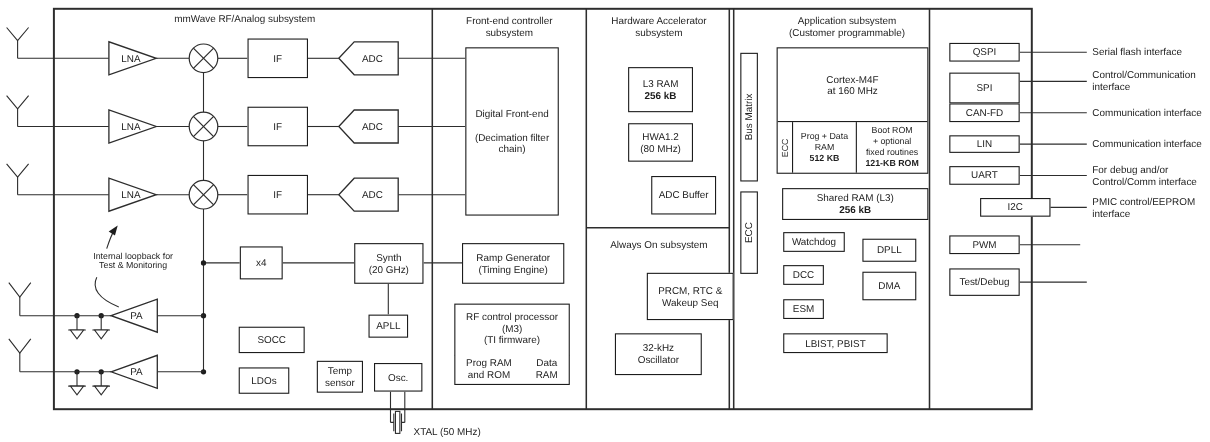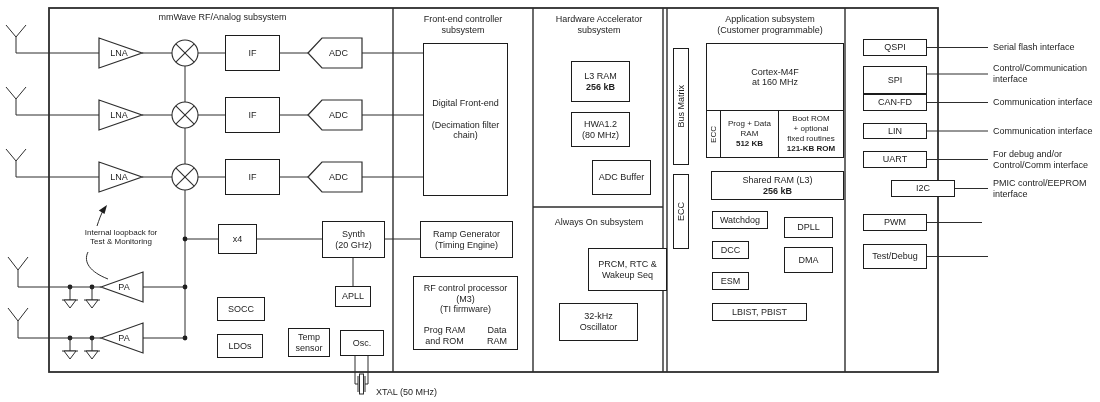--- a/index.html
+++ b/index.html
@@ -192,21 +192,21 @@
 <div class="lbl f8" style="left:75px;top:228px;width:92px;">Internal loopback for
 Test &amp; Monitoring</div>
 
 <div class="lbl" style="left:108px;top:282px;width:32px;">PA</div>
 <div class="lbl" style="left:108px;top:333px;width:32px;">PA</div>
 
 <div class="box" style="left:218px;top:224px;width:39px;height:30px;">x4</div>
 <div class="box" style="left:322px;top:221px;width:63px;height:37px;">Synth
 (20 GHz)</div>
 <div class="box" style="left:335px;top:286px;width:36px;height:21px;">APLL</div>
-<div class="box" style="left:217px;top:297px;width:48px;height:24px;">SOCC</div>
+<div class="box" style="left:217px;top:297px;width:60px;height:24px;">SOCC</div>
 <div class="box" style="left:217px;top:334px;width:46px;height:24px;">LDOs</div>
 <div class="box" style="left:288px;top:328px;width:42px;height:29px;">Temp
 sensor</div>
 <div class="box" style="left:340px;top:330px;width:44px;height:26px;">Osc.</div>
 <div class="note" style="left:376px;top:387px;width:80px;">XTAL (50 MHz)</div>
 
 <div class="title" style="left:398px;top:14px;width:130px;">Front-end controller
 subsystem</div>
 <div class="box" style="left:420px;top:221px;width:93px;height:37px;">Ramp Generator
 (Timing Engine)</div>

